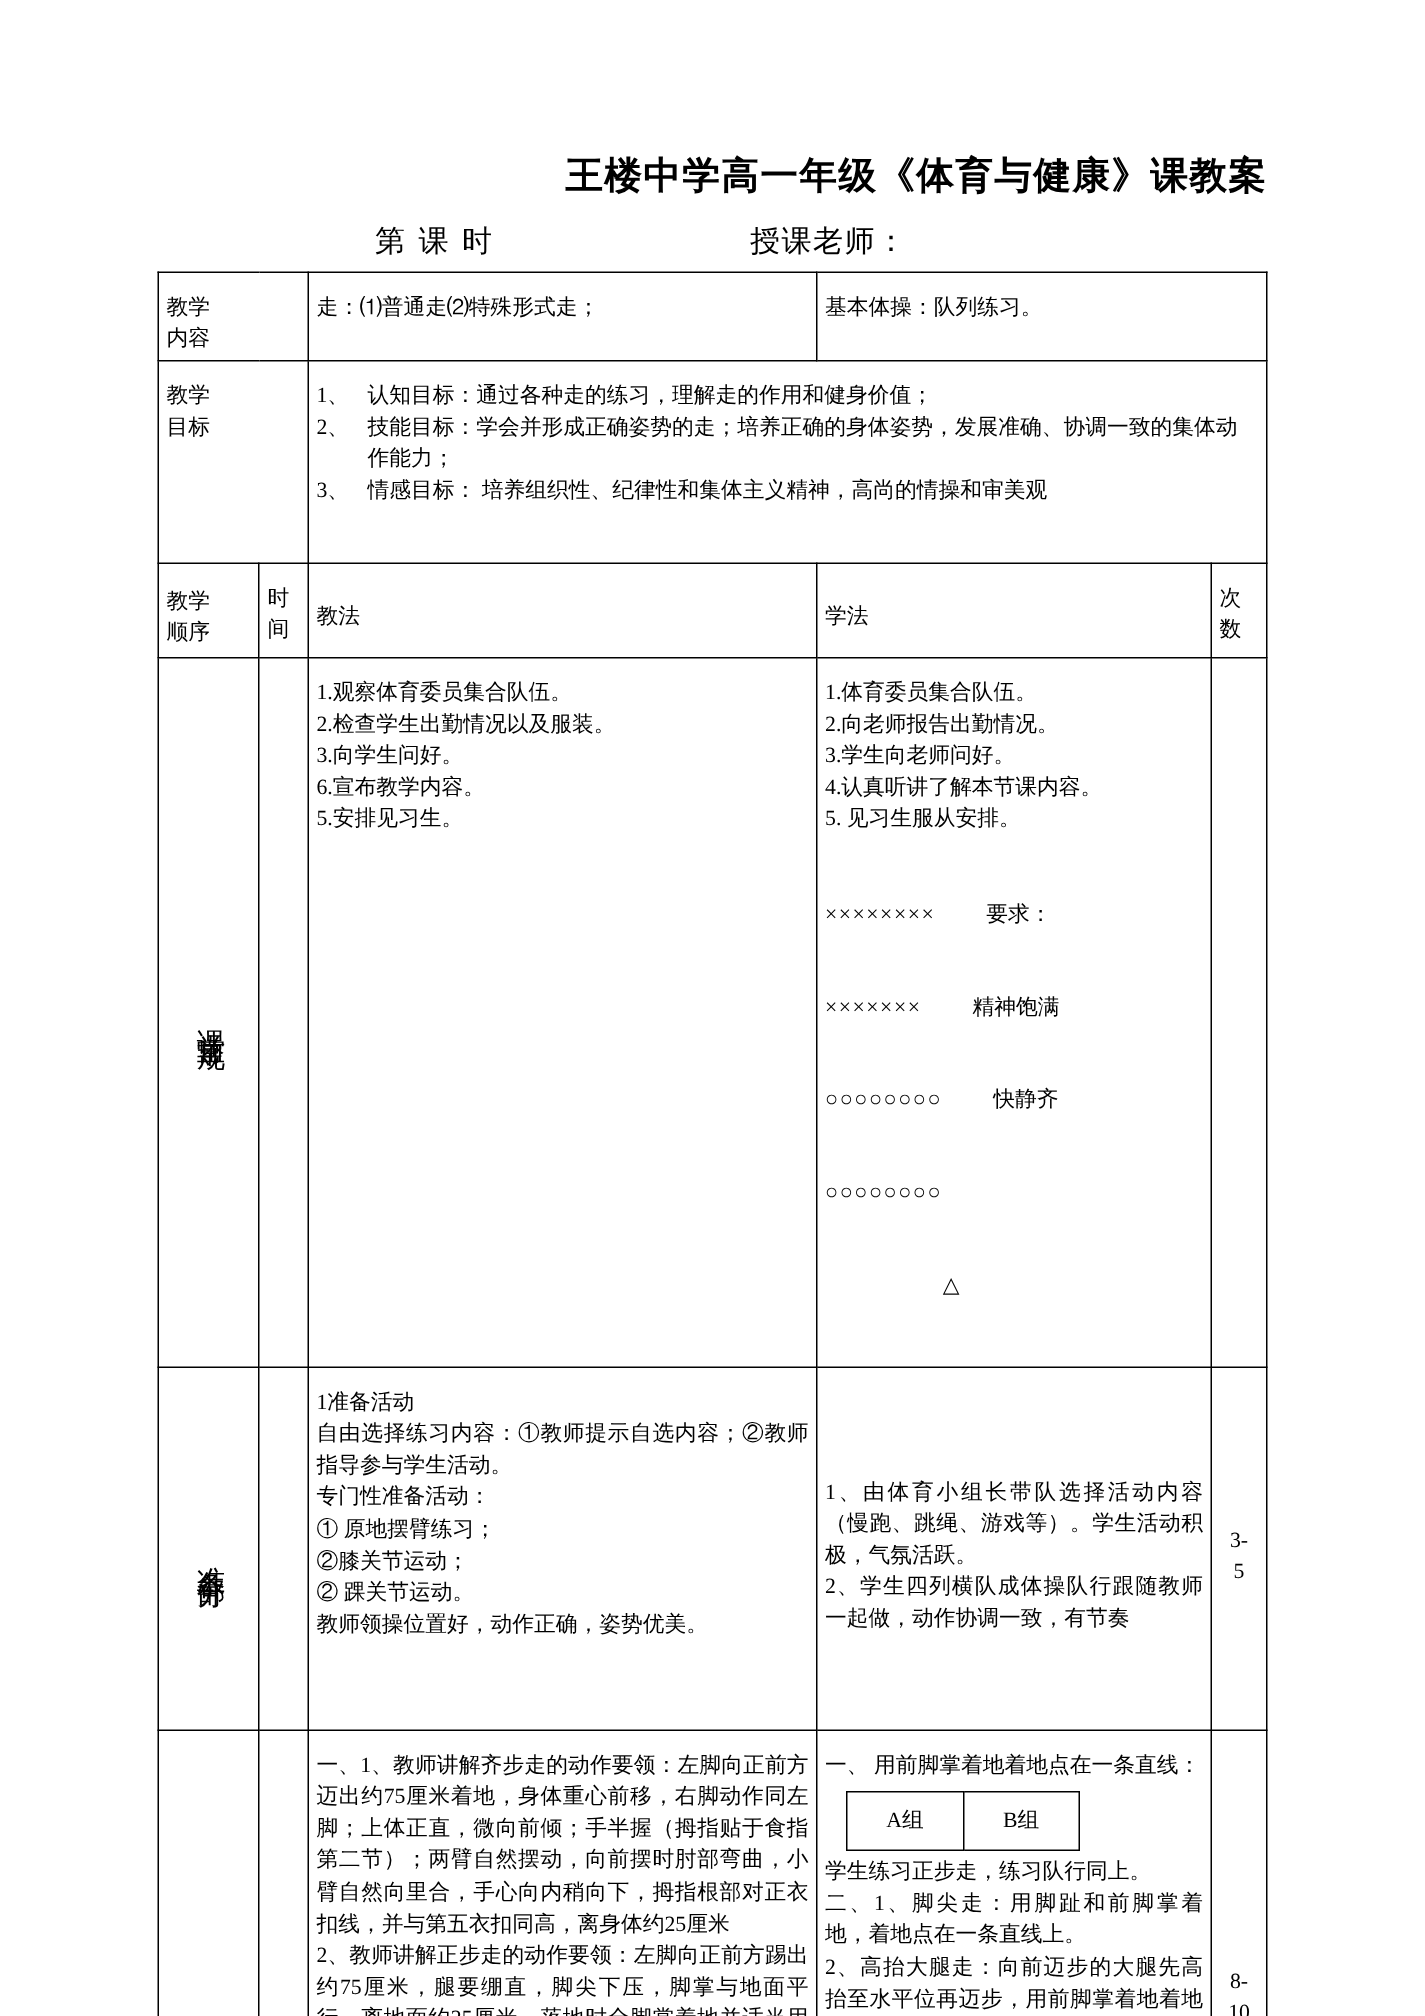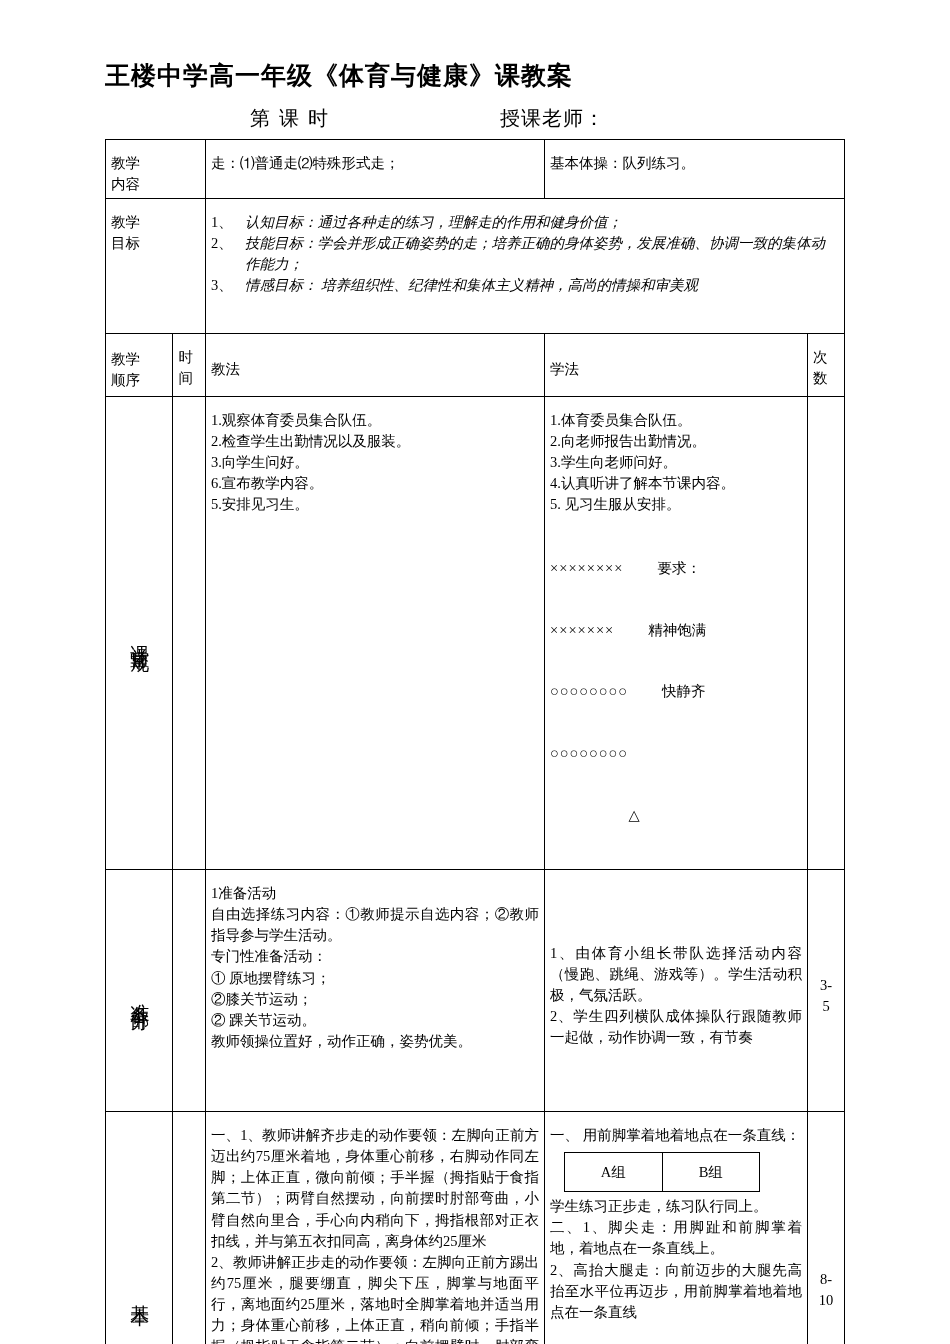--- a/index.html
+++ b/index.html
@@ -14,25 +14,25 @@
     color: #000;
   }
   .page {
     position: relative;
     width: 950px;
     height: 1344px;
     box-sizing: border-box;
     padding: 0 105px;
   }
   .doc-title {
-    text-align: left;
+    text-align: right;
     font-size: 25px;
     font-weight: bold;
     letter-spacing: 1px;
-    margin-top: 60px;
+    margin-top: 102px;
     margin-bottom: 0;
     line-height: 1.3;
   }
   .subline {
     margin-top: 12px;
     font-size: 20px;
     display: flex;
     align-items: baseline;
   }
   .subline .period {
@@ -77,21 +77,20 @@
   .goals-row td { line-height: 1.6; }
   .goal-item {
     display: flex;
   }
   .goal-num {
     width: 34px;
     flex: none;
   }
   .goal-txt {
     flex: 1;
-    font-style: italic;
   }
   .justify {
     text-align: justify;
     text-justify: inter-ideograph;
   }
   .formation {
     margin-top: 2px;
     line-height: 1.42;
     font-size: 14.5px;
     white-space: pre;
@@ -104,21 +103,21 @@
   }
   .fm-note {
     margin-left: 34px;
   }
   .fm-center {
     text-align: center;
     width: 168px;
   }
   table.groups {
     border-collapse: collapse;
-    width: 196px;
+    width: 156px;
     margin: 6px 0 4px 14px;
     table-layout: fixed;
   }
   table.groups td {
     border: 1px solid #000;
     height: 38px;
     font-size: 14.5px;
     text-align: center;
     vertical-align: middle;
     padding: 0;

